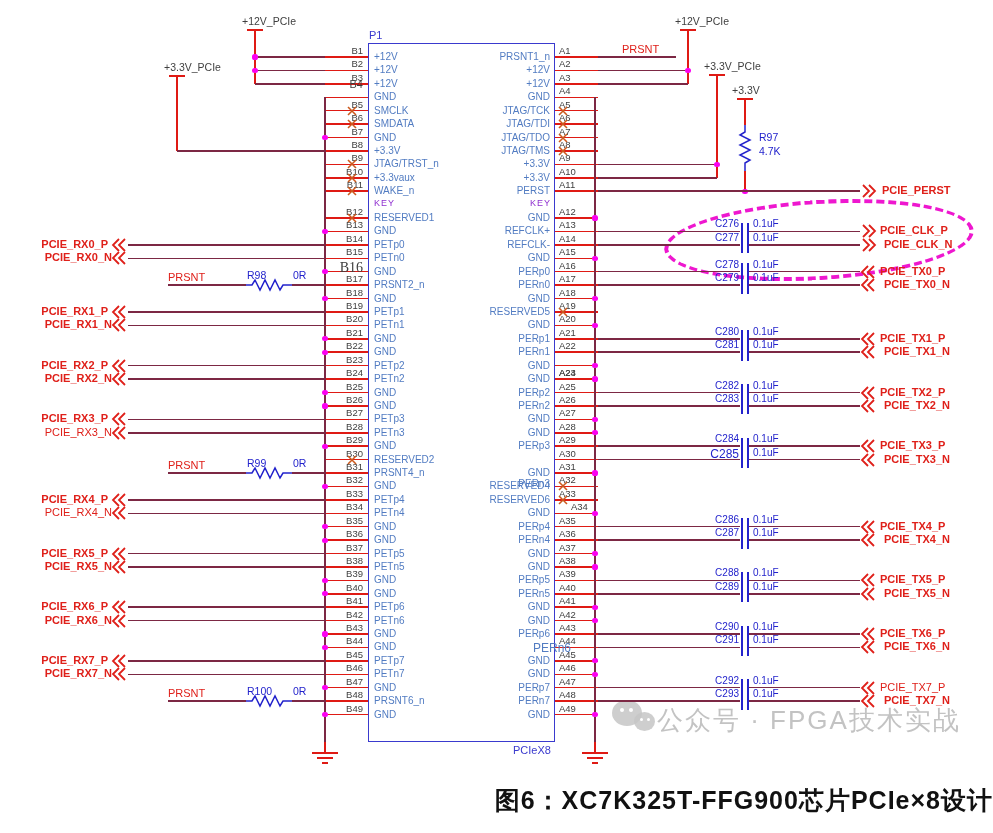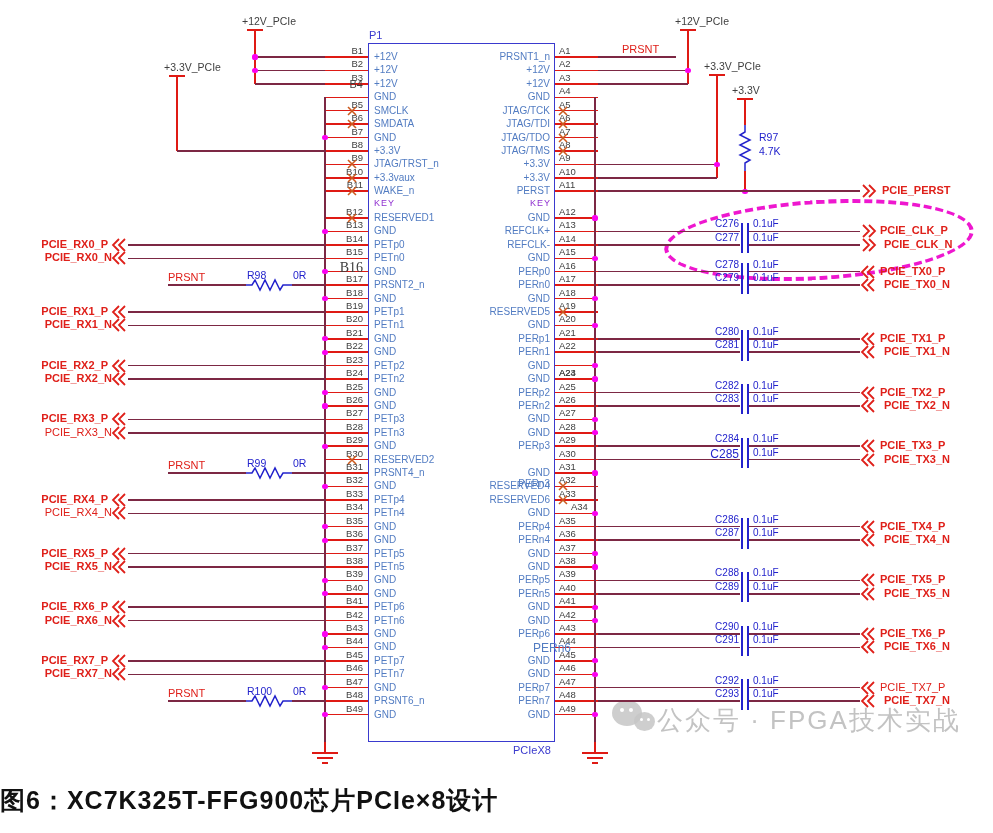--- a/index.html
+++ b/index.html
@@ -1,21 +1,21 @@
 <!DOCTYPE html>
 <html><head>
 <meta charset="utf-8">
 <style>
   html,body{margin:0;padding:0;background:#ffffff;}
   #canvas{position:relative;width:993px;height:833px;background:#ffffff;overflow:hidden;
           font-family:"Liberation Sans","DejaVu Sans",sans-serif;}
   .t{position:absolute;white-space:nowrap;line-height:1;}
   .ln{position:absolute;}
   .dot{position:absolute;border-radius:50%;}
-  .caption{position:absolute;left:0;right:0;top:784px;text-align:left;
+  .caption{position:absolute;left:0;right:0;top:784px;text-align:right;
            font-size:25px;font-weight:bold;color:#111;letter-spacing:1px;}
   .watermark-text{position:absolute;left:657px;top:703px;font-size:26px;color:#c3c3c3;letter-spacing:2px;}
   .wm-bubble{position:absolute;background:#c6c6c6;border-radius:50%;opacity:.85;}
   .wm-eye{position:absolute;background:#fff;border-radius:50%;}
   .ellipse{position:absolute;left:664px;top:200px;width:302px;height:72px;
            border:4px dashed #ee17cf;border-radius:50%;transform:rotate(-3.5deg);}
   .conn-box{position:absolute;left:368px;top:43px;width:187px;height:699px;
             border:1.6px solid #3a3ace;box-sizing:border-box;}
   svg{position:absolute;overflow:visible;}
 </style>

